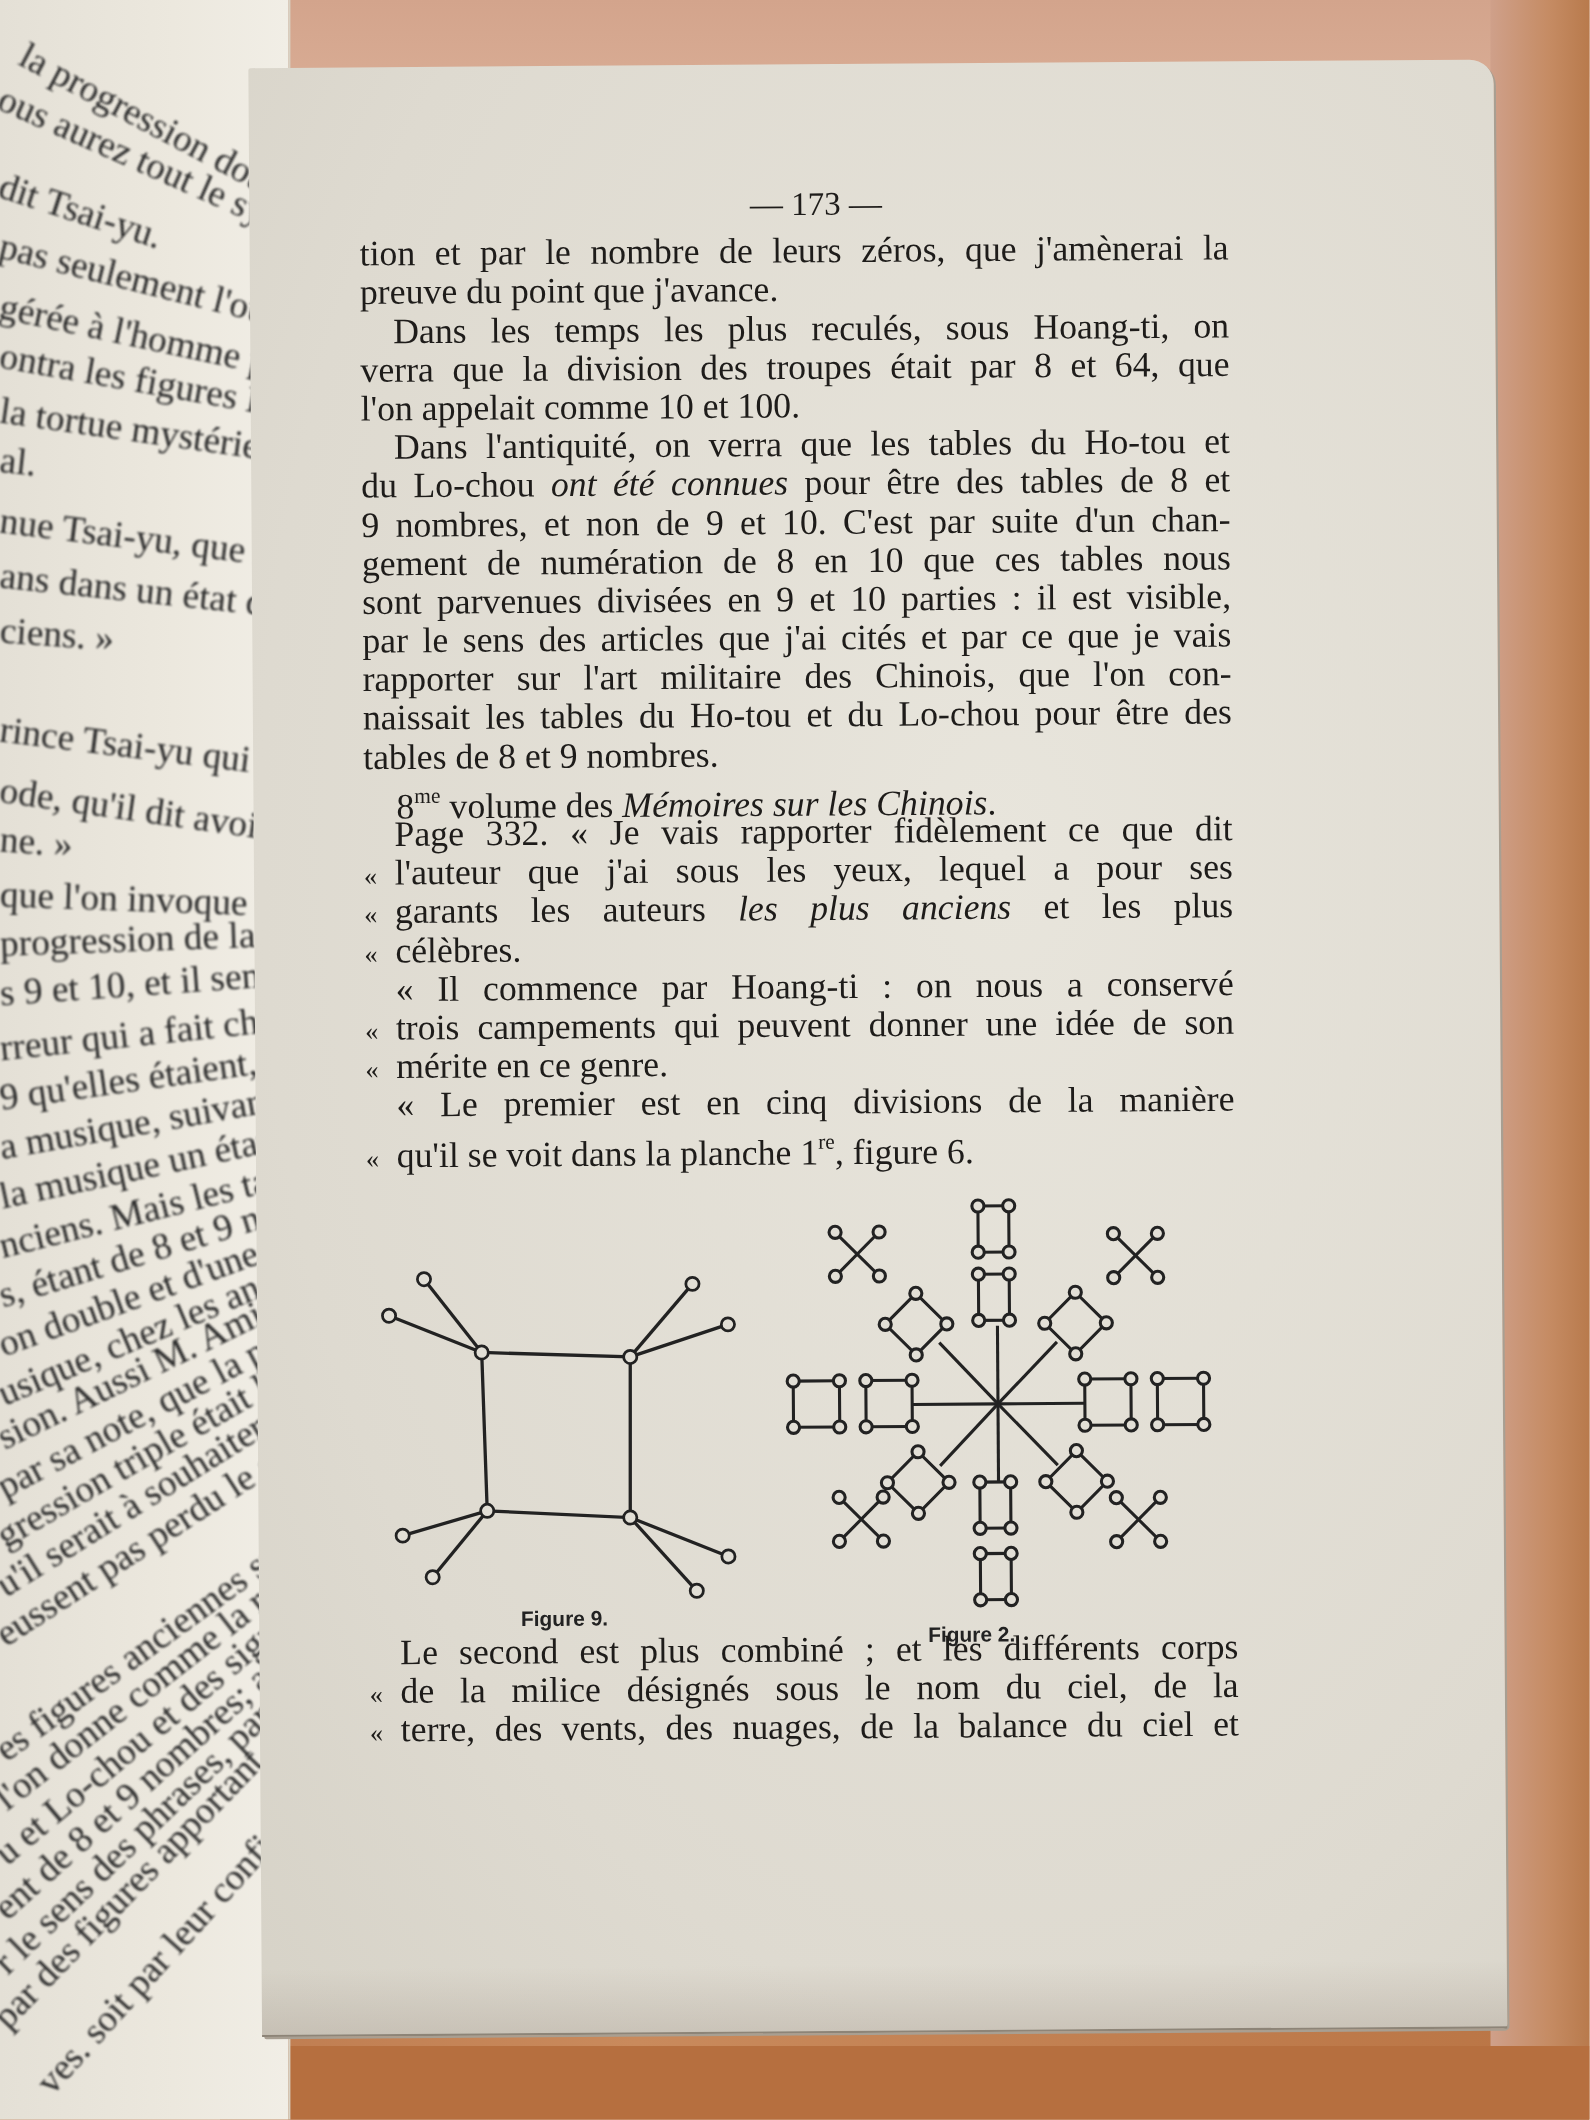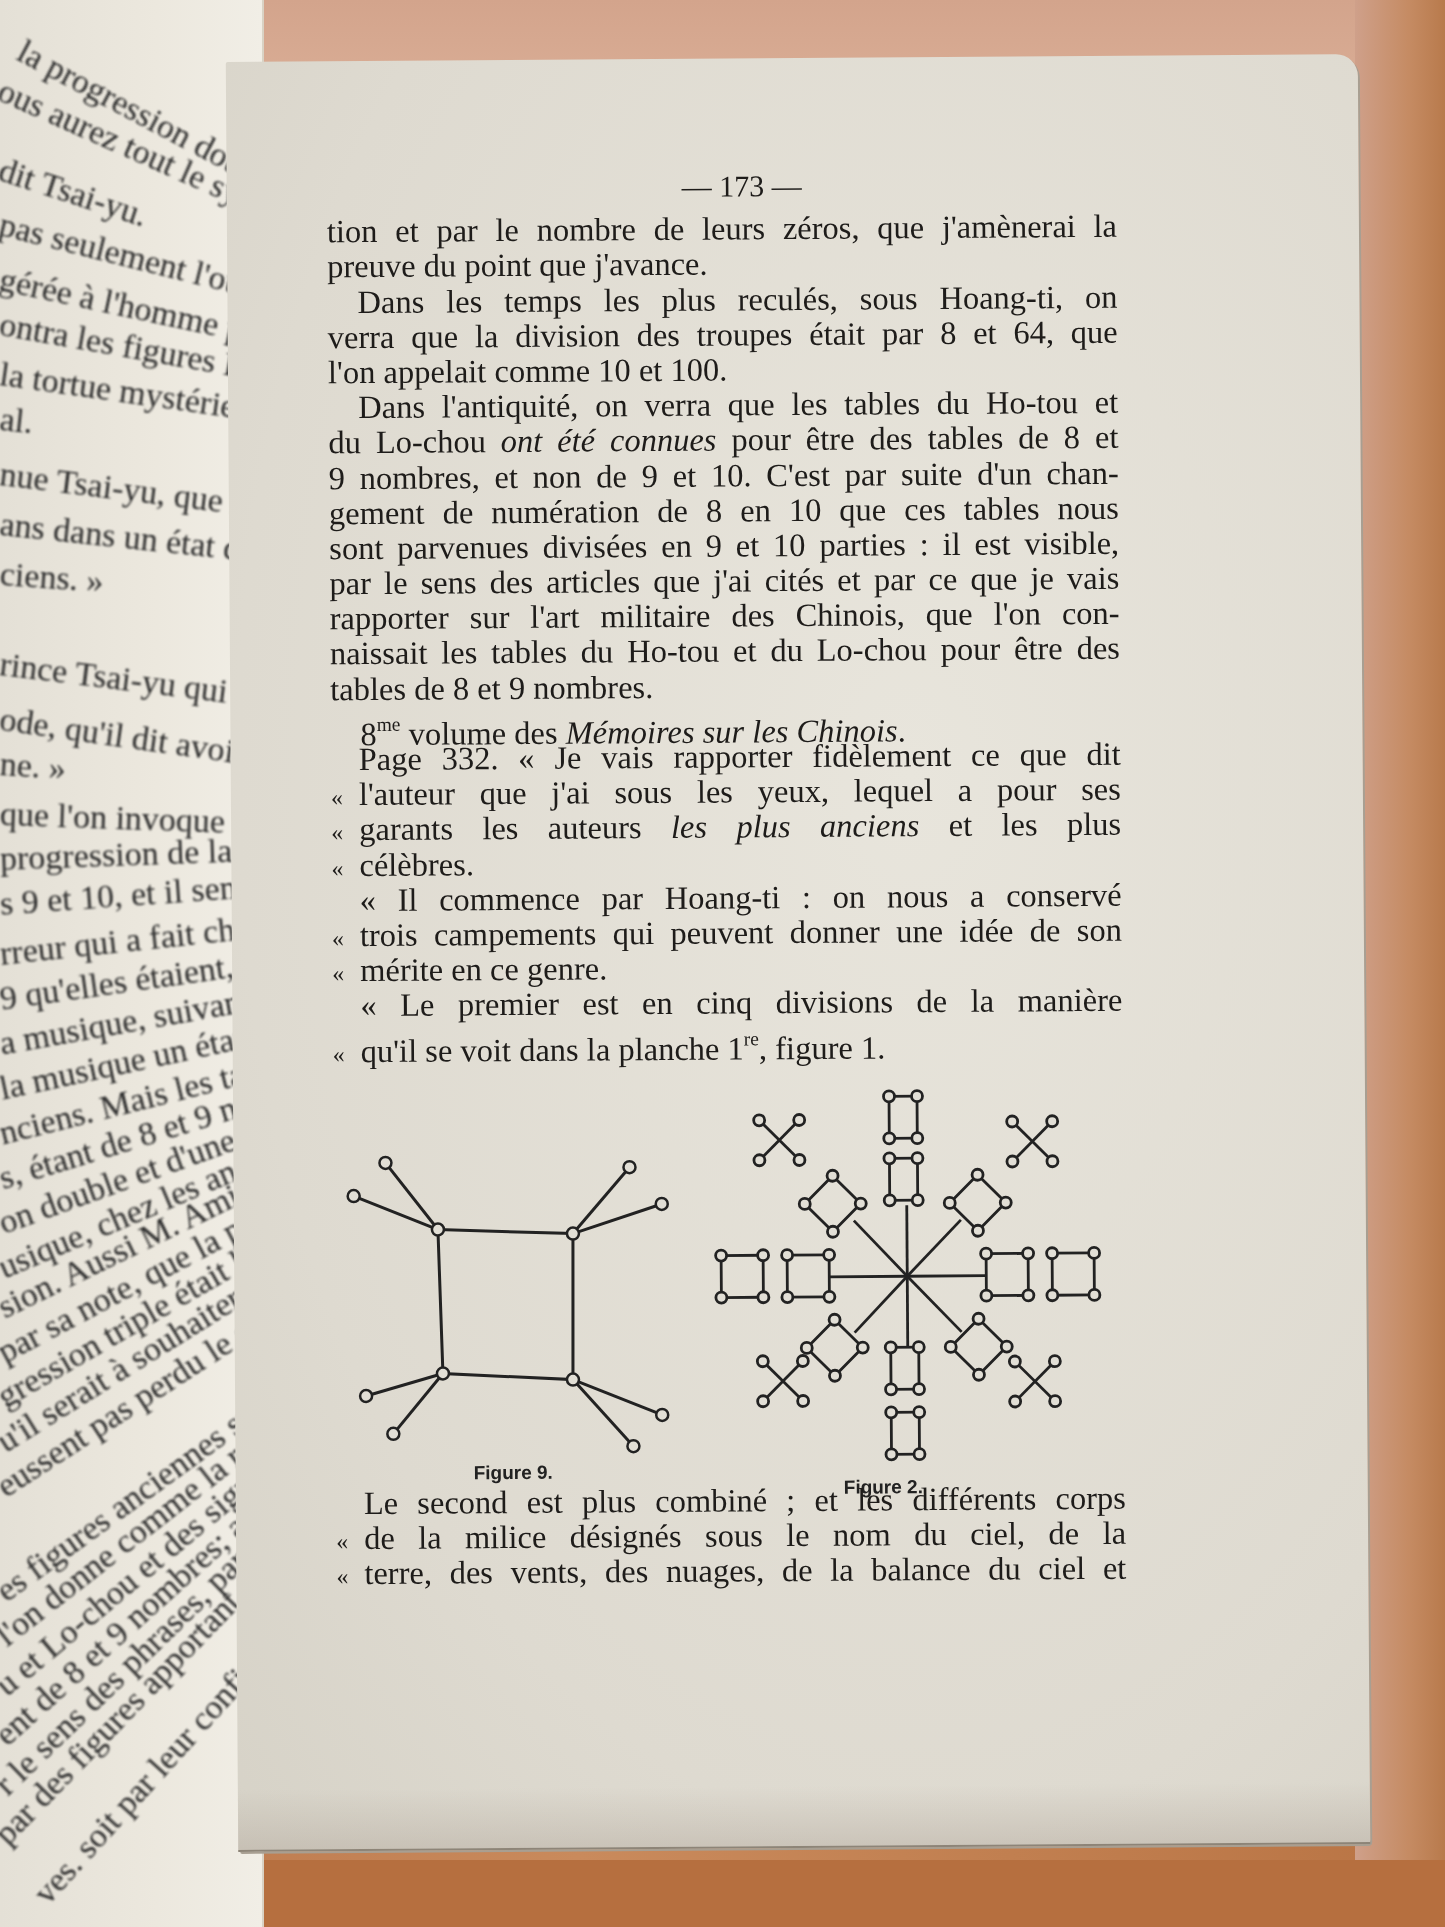--- a/index.html
+++ b/index.html
@@ -172,21 +172,21 @@
     <div class="q-line">
         <span class="quote-mark">«</span>
         <span class="body last">mérite en ce genre.</span>
       </div>
     <div class="q-line">
         <span class="quote-mark"></span>
         <span class="body">« Le premier est en cinq divisions de la manière</span>
       </div>
     <div class="q-line">
         <span class="quote-mark">«</span>
-        <span class="body last"><span>qu'il se voit dans la planche 1</span><sup>re</sup><span>, figure 1.</span></span>
+        <span class="body last"><span>qu'il se voit dans la planche 1</span><sup>re</sup><span>, figure 6.</span></span>
       </div>
   </div>
 
   <svg class="figures" width="1132" height="1790" viewBox="0 0 1132 1790">
     <g stroke="#222" stroke-width="3" fill="none">
 
       <polyline points="204,1169 339,1174 338,1320 208,1313 204,1169"></polyline>
 
       <line x1="204" y1="1169" x2="152" y2="1102"></line>
       <line x1="204" y1="1169" x2="120" y2="1135"></line>

